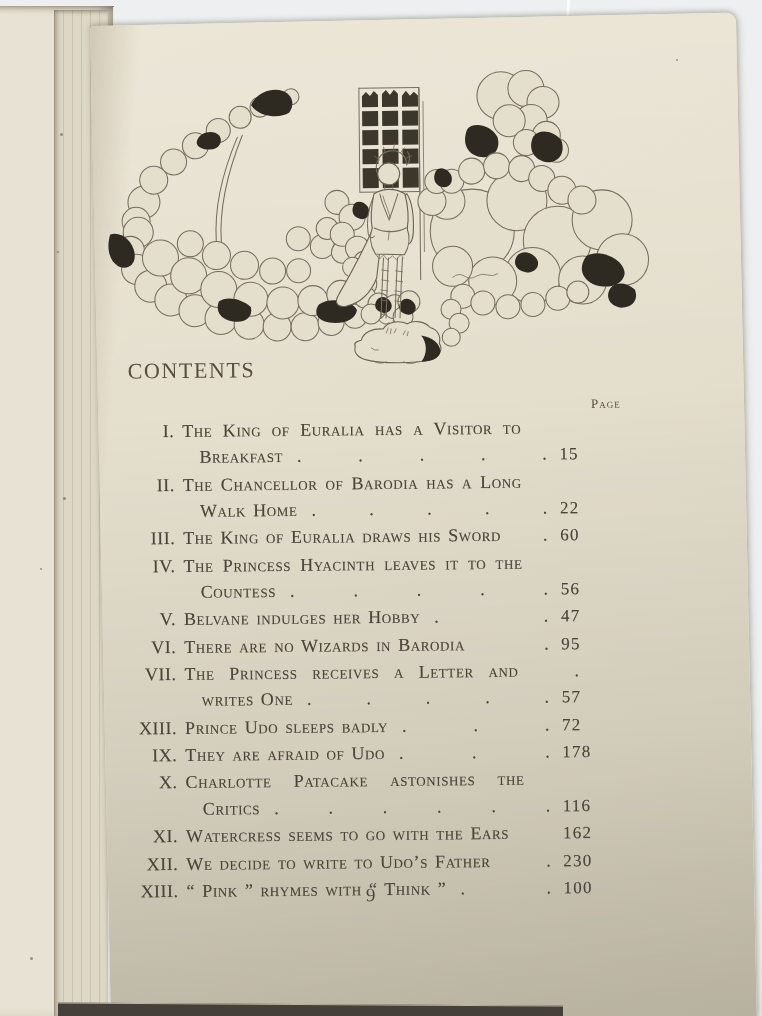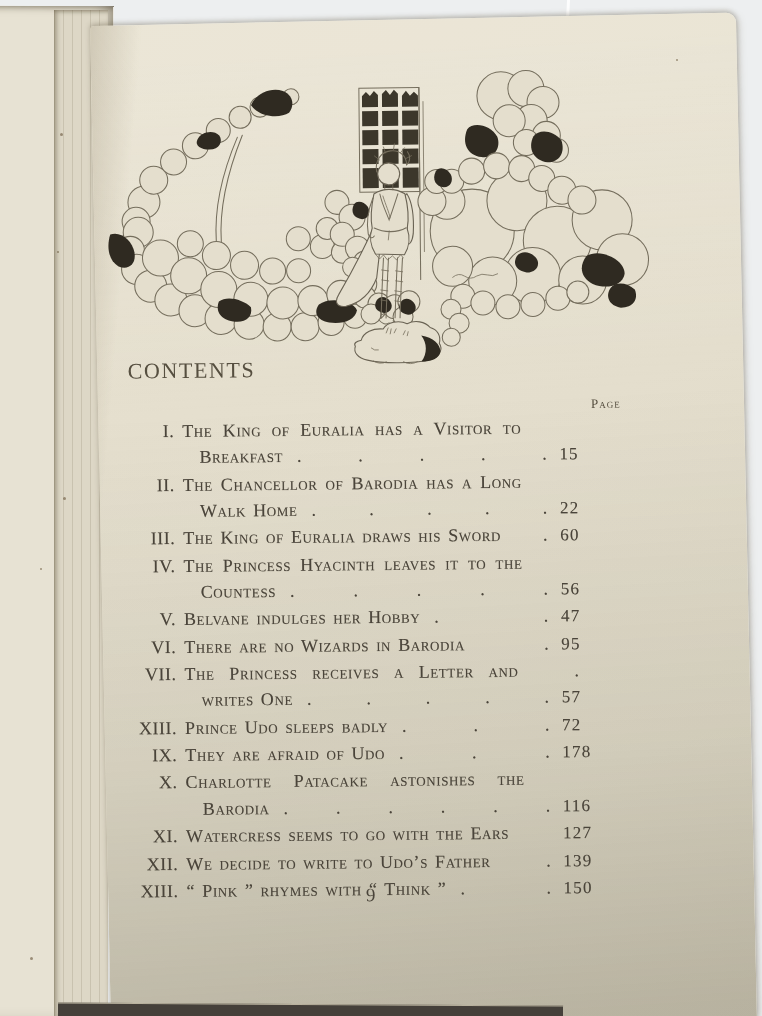--- a/index.html
+++ b/index.html
@@ -416,67 +416,67 @@
 
   <div class="entry">
     <div class="numeral">X.</div>
     <div class="entry-lines">
             <div class="line">
               <span class="ttext fill">Charlotte Patacake astonishes the</span>
               <span class="leader shrink"></span>
               <span class="pageno"></span>
             </div>
             <div class="line">
-              <span class="ttext cont">Barodia</span>
+              <span class="ttext cont">Critics</span>
               <span class="leader">
                 <span>.</span>
                 <span>.</span>
                 <span>.</span>
                 <span>.</span>
                 <span>.</span>
                 <span>.</span>
               </span>
               <span class="pageno">116</span>
             </div>
           </div>
   </div>
 
   <div class="entry">
     <div class="numeral">XI.</div>
     <div class="entry-lines">
             <div class="line">
               <span class="ttext">Watercress seems to go with the Ears</span>
               <span class="leader"></span>
-              <span class="pageno">127</span>
+              <span class="pageno">162</span>
             </div>
           </div>
   </div>
 
   <div class="entry">
     <div class="numeral">XII.</div>
     <div class="entry-lines">
             <div class="line">
               <span class="ttext">We decide to write to Udo’s Father</span>
               <span class="leader single">
                 <span>.</span>
               </span>
-              <span class="pageno">139</span>
+              <span class="pageno">230</span>
             </div>
           </div>
   </div>
 
   <div class="entry">
     <div class="numeral">XIII.</div>
     <div class="entry-lines">
             <div class="line">
               <span class="ttext">“ Pink ” rhymes with “ Think ”</span>
               <span class="leader">
                 <span>.</span>
                 <span>.</span>
               </span>
-              <span class="pageno">150</span>
+              <span class="pageno">100</span>
             </div>
           </div>
   </div>
 </div>
     <div class="folio">9</div>
   </div>
 </div>
 
 </body></html>

